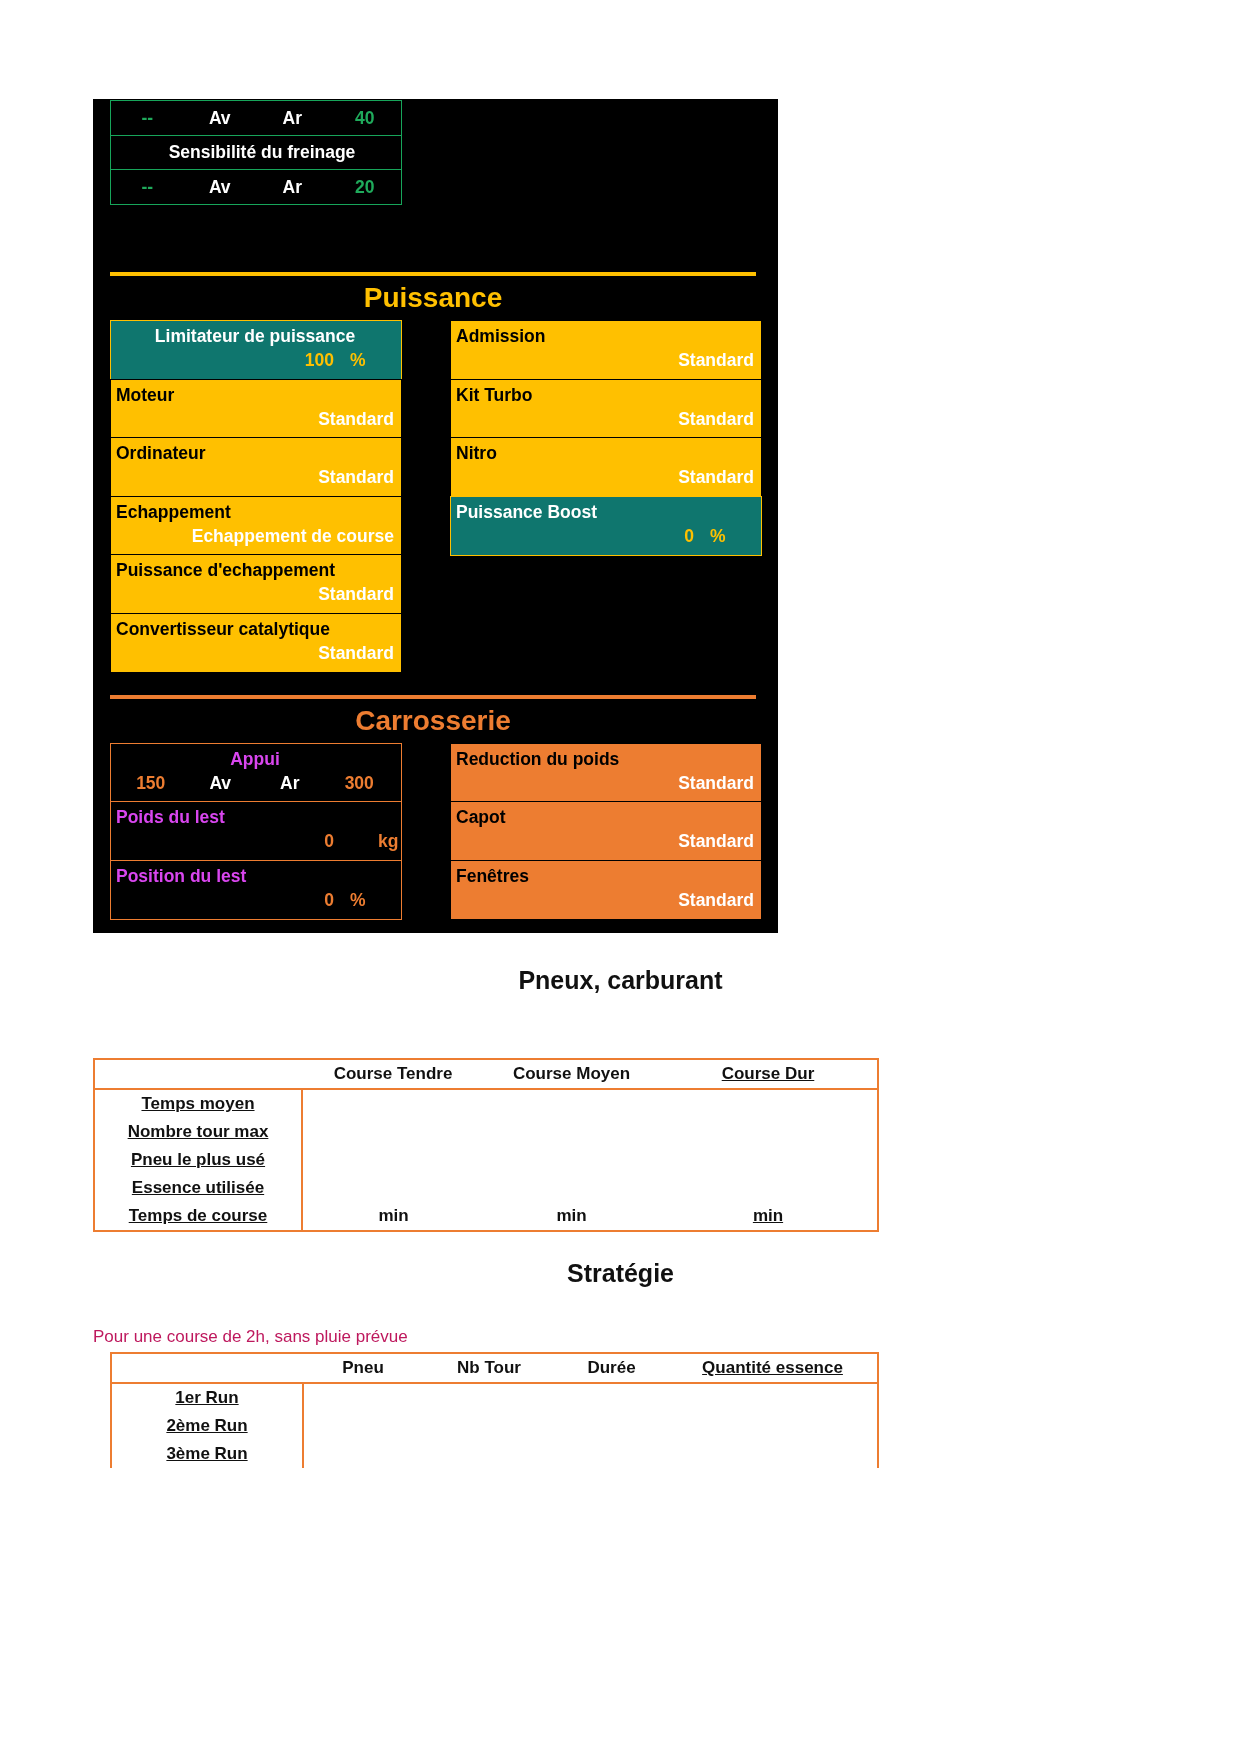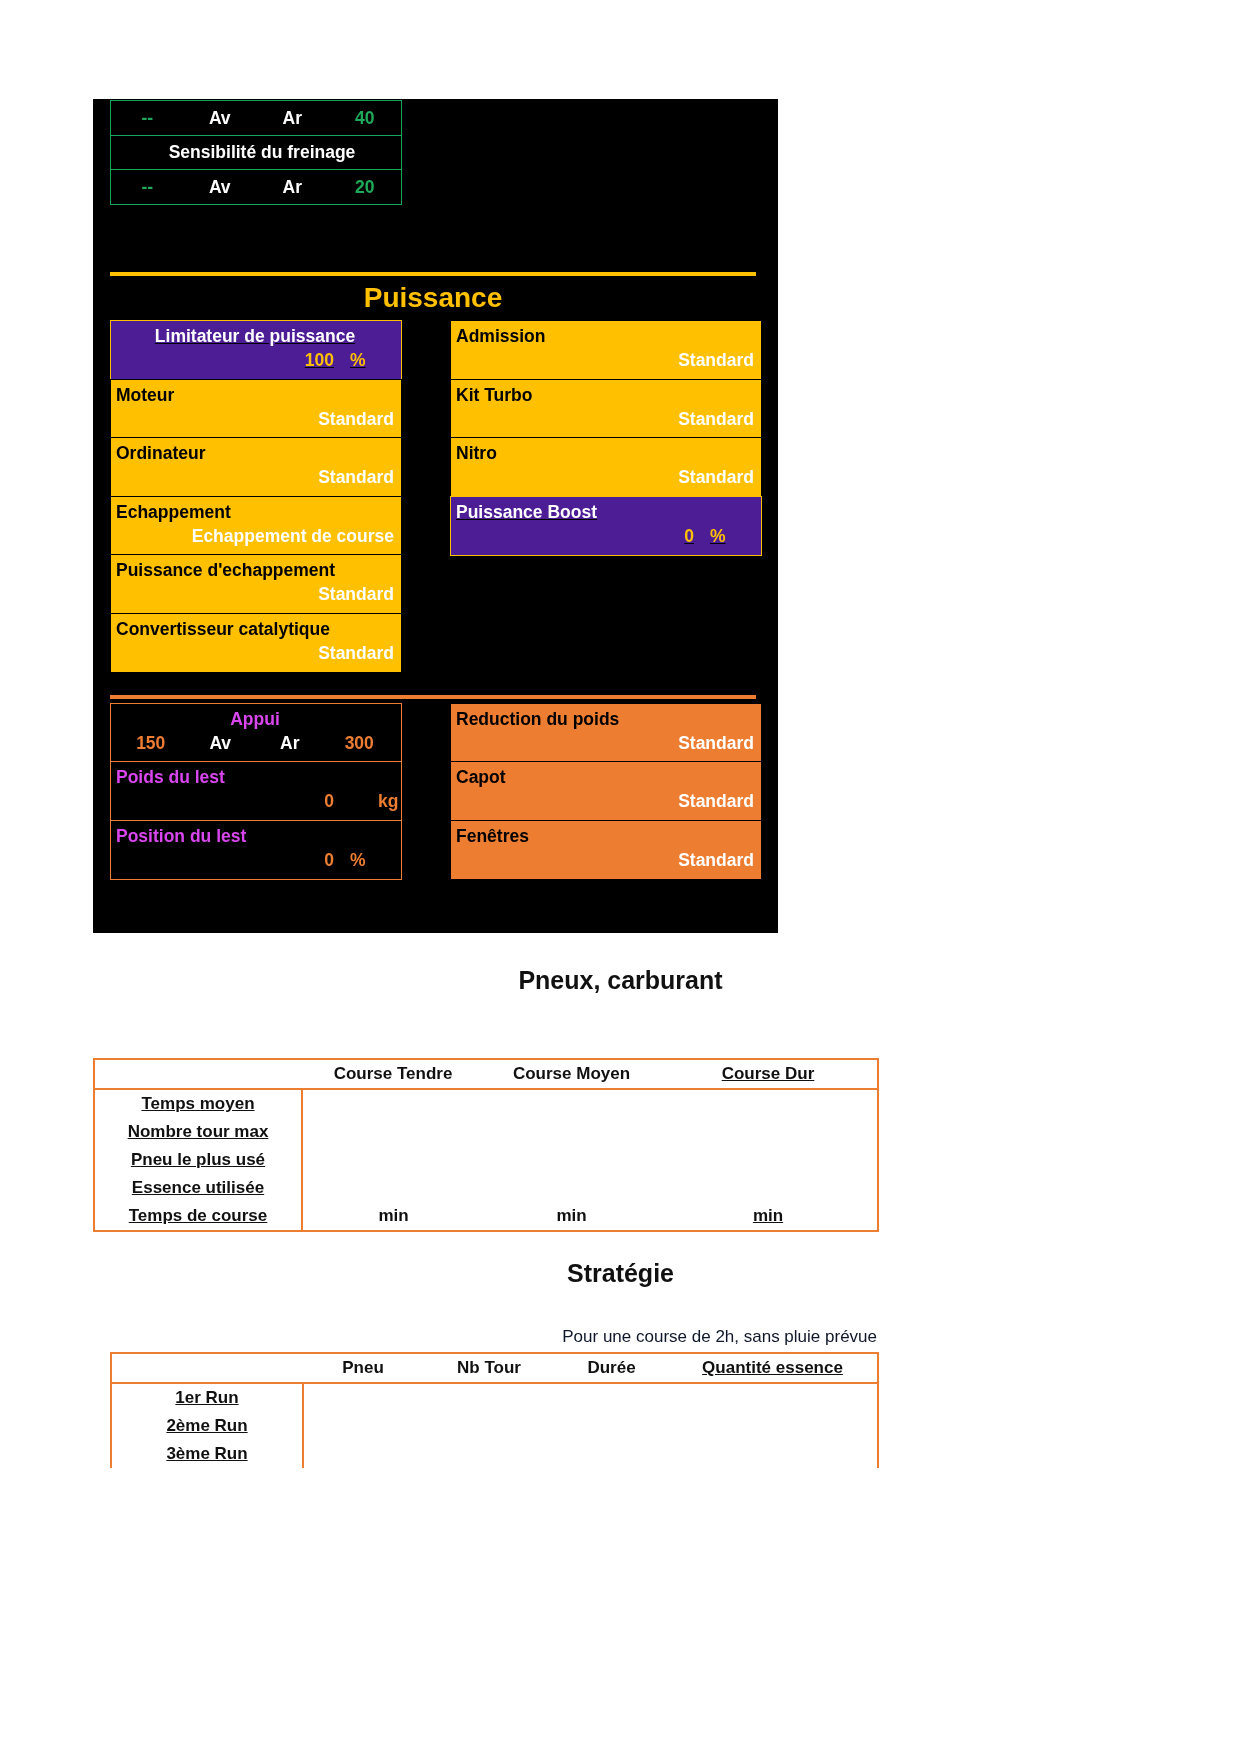--- a/index.html
+++ b/index.html
@@ -111,23 +111,22 @@
 
   
   .y-filled {
     background: #ffc000;
     border: 1.5px solid #000000;
   }
   .y-filled .lbl { color: #000000; }
   .y-filled .val { color: #ffffff; }
 
   .y-outline {
-    background: #4c1d95;
+    background: #0f766e;
     border: 1.5px solid #ffc000;
-    text-decoration: underline;
   }
   .y-outline .lbl { color: #ffffff; text-align: center; }
 
   
   .o-filled {
     background: #ed7d31;
     border: 1.5px solid #000000;
   }
   .o-filled .lbl { color: #000000; }
   .o-filled .val { color: #ffffff; }
@@ -193,22 +192,22 @@
   .ob-bottom { border-bottom: 2.5px solid #ed7d31 !important; }
   .ob-left   { border-left: 2.5px solid #ed7d31 !important; }
   .ob-right  { border-right: 2.5px solid #ed7d31 !important; text-decoration: underline; }
 
   .rowlabel { text-align: center; }
   .unitcell { font-weight: normal; font-size: 17px; }
   .note {
     position: absolute;
     font-size: 17px;
     font-weight: normal;
-    color: #0f172a;
-    text-align: right;
+    color: #be185d;
+    text-align: left;
   }
 </style>
 </head>
 <body>
 
 <div class="panel">
   <div class="panel-inner">
 
     <div style="padding-top:1px;">
       <div class="brake-cell">
@@ -297,20 +296,21 @@
               <span class="n" style="color:#ffc000;">0</span>
               <span class="u" style="color:#ffc000;">%</span>
             </div>
           </div>
         </div>
       </div>
     </div>
 
     <div class="sec-orange" style="margin-top:22px;">
       <div class="sec-rule" style="width:646px;"></div>
+      <div class="sec-title" style="width:646px;">Carrosserie</div>
 
       <div class="grid" style="margin-top:4px;">
 
         <div>
           <div class="cell o-outline">
             <span class="lbl">Appui</span>
             <div class="appui-row">
               <span class="num">150</span>
               <span class="ax">Av</span>
               <span class="ax">Ar</span>

